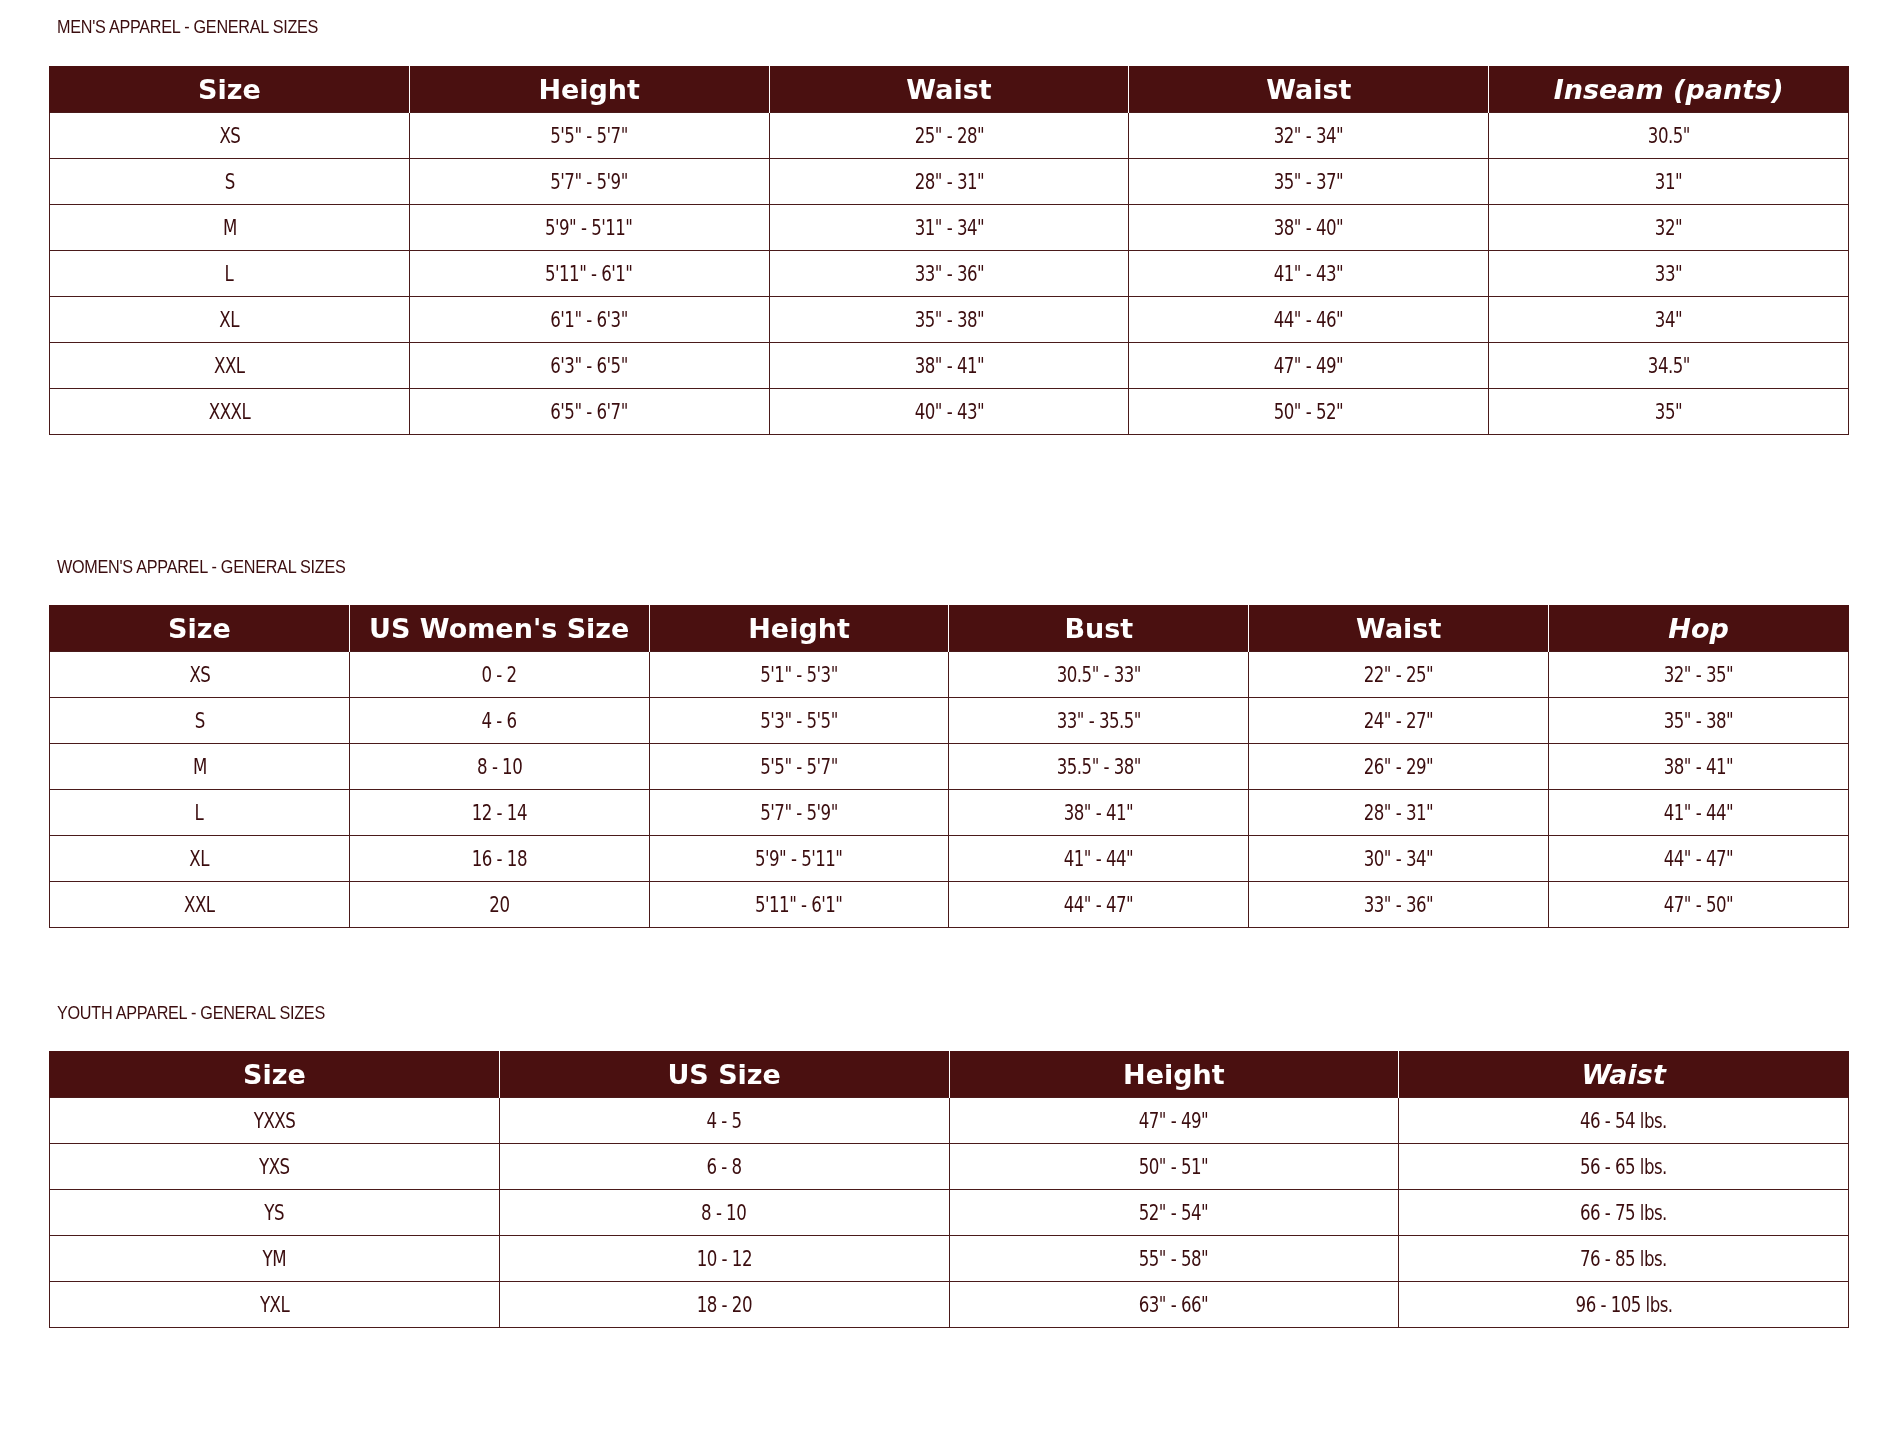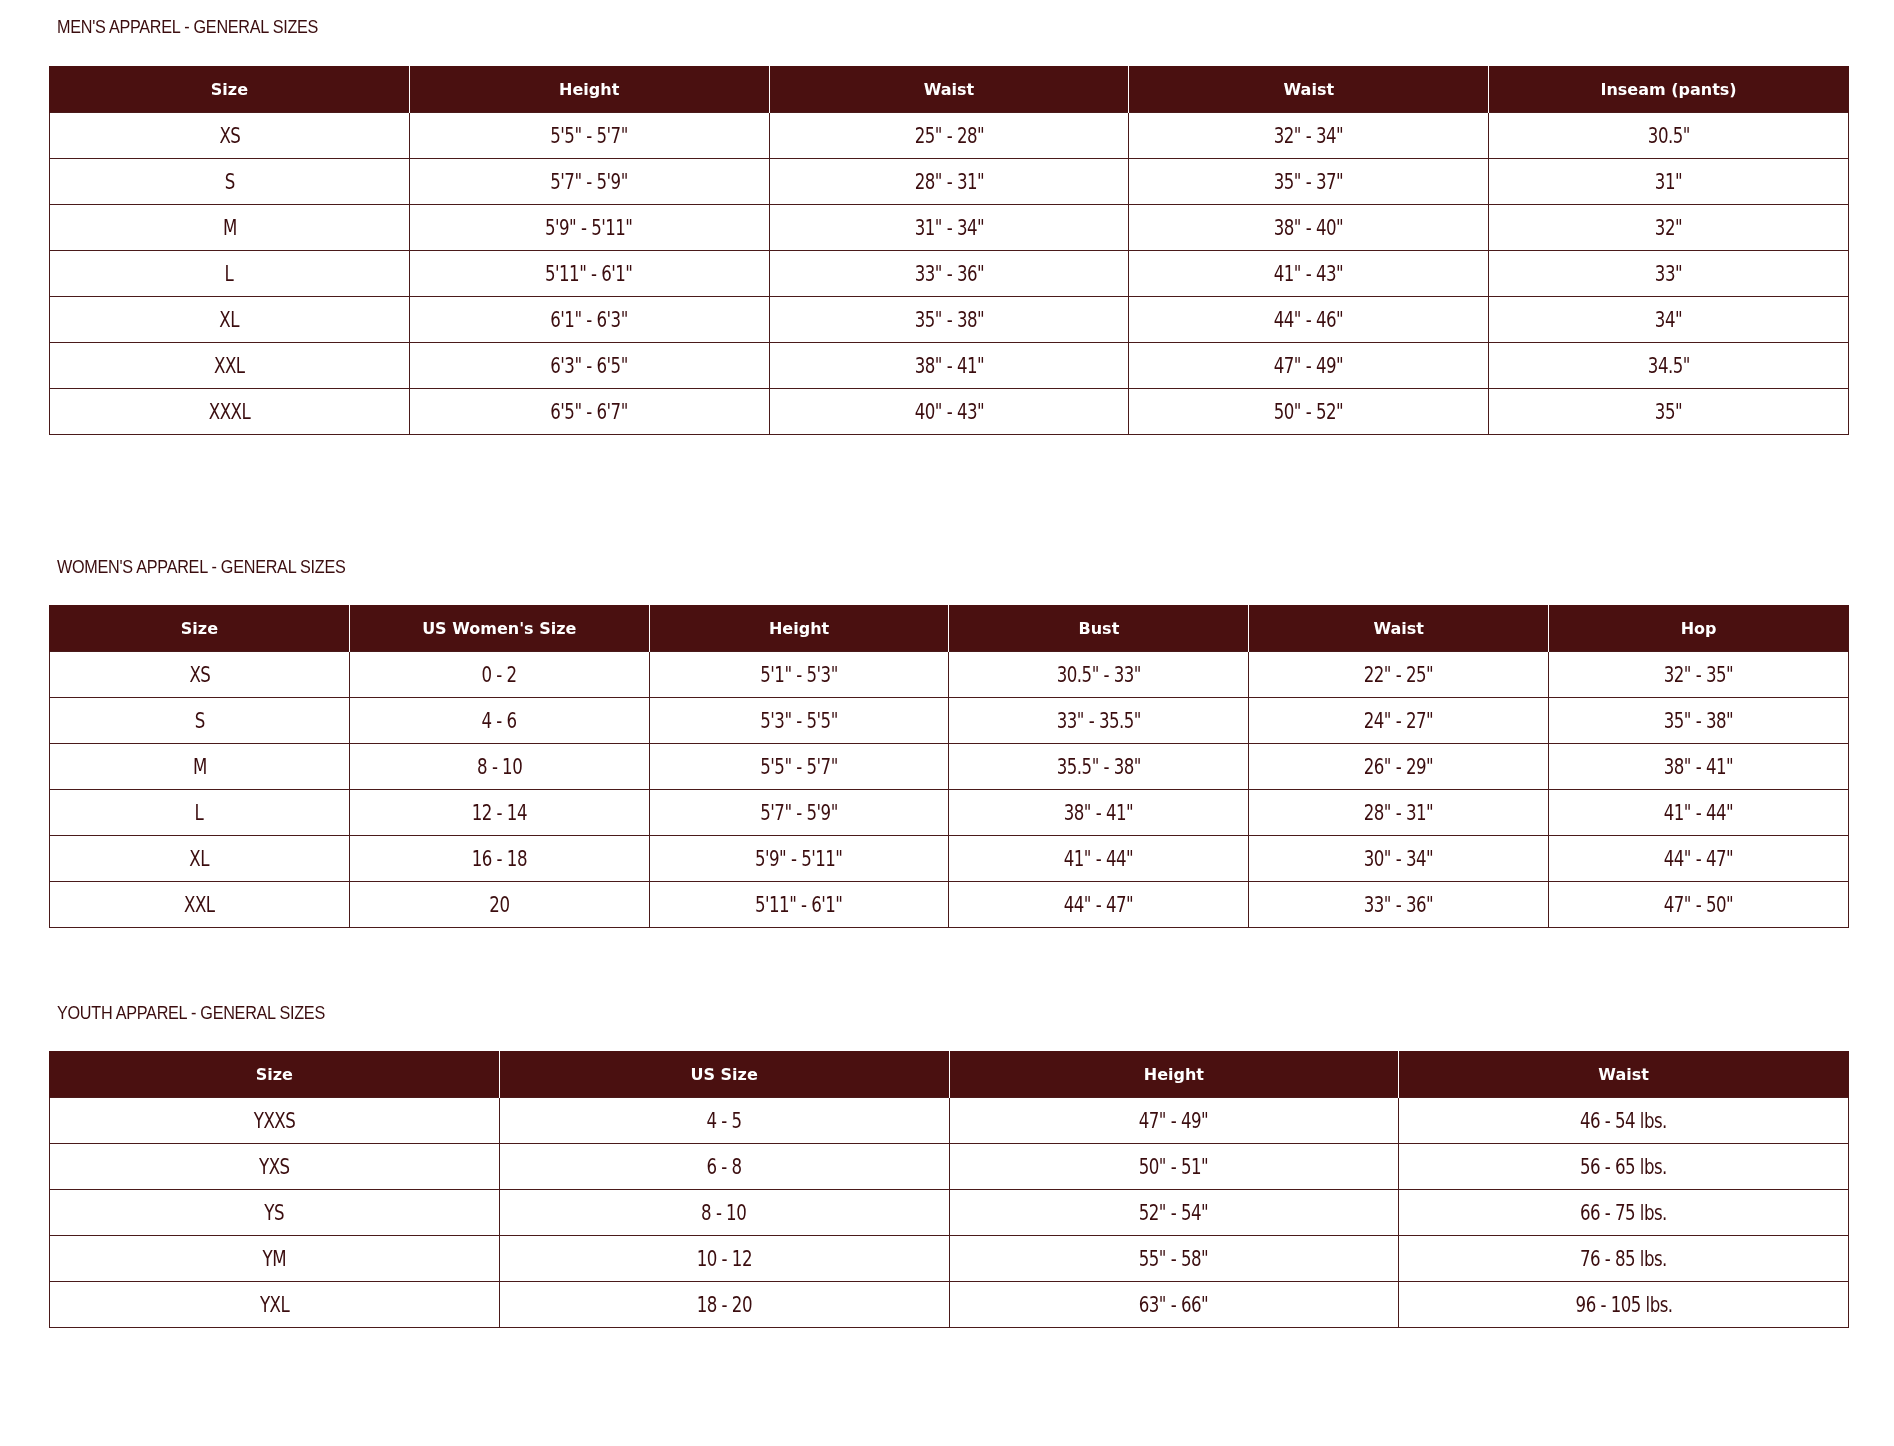--- a/index.html
+++ b/index.html
@@ -12,25 +12,25 @@
     white-space:nowrap;
   }
   table.size-table {
     position:absolute; left:49px; width:1800px;
     border-collapse:collapse; table-layout:fixed;
     font-family:"DejaVu Sans Condensed","Liberation Sans",sans-serif;
   }
   table.size-table th {
     background:#4a1010; color:#ffffff; font-weight:bold;
     font-family:"DejaVu Sans","Liberation Sans",sans-serif;
-    font-size:16px; height:46px; padding:0; text-align:center;
+    font-size:27px; height:46px; padding:0; text-align:center;
     border-left:1px solid #ffffff; border-right:1px solid #ffffff;
   }
   table.size-table th:first-child { border-left:1px solid #4a1010; }
-  table.size-table th:last-child { border-right:1px solid #4a1010; }
+  table.size-table th:last-child { border-right:1px solid #4a1010;font-style:italic; }
   table.size-table td {
     color:#3b0d0f; font-size:21px; height:45px; padding:0; text-align:center;
     border:1.5px solid #4a1a1a; letter-spacing:-0.6px;
   }
   table.size-table td span { display:inline-block; transform:scaleX(0.88); }
 </style>
 </head>
 <body>
 
 <div class="section-title" style="top:17px;">MEN'S APPAREL - GENERAL SIZES</div>

